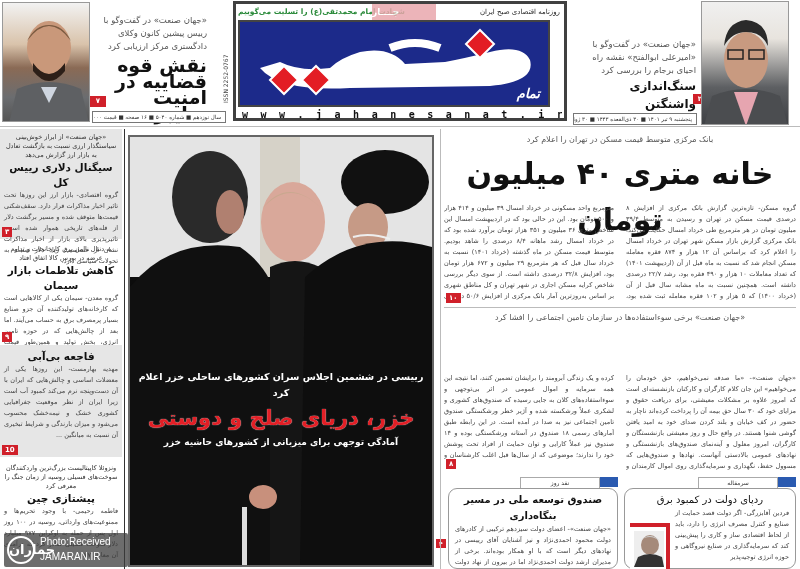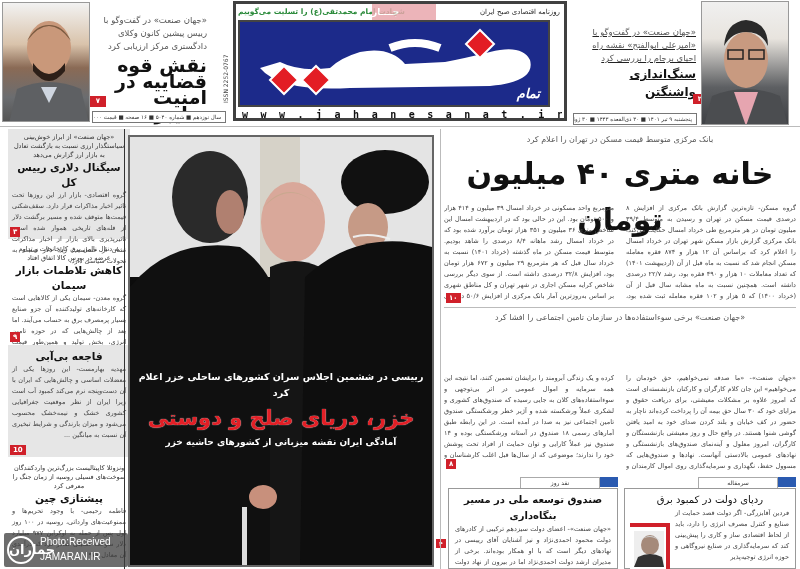--- a/index.html
+++ b/index.html
@@ -15,21 +15,21 @@
 .masthead{background:#1c2a8a;border:2px solid #444}
 .url{font-family:"DejaVu Sans Mono",monospace;font-weight:bold;font-size:11px;letter-spacing:13px;color:#111;white-space:nowrap}
 .gray-box{background:#e6e6e6}
 .left-col .kicker{font-size:6.5px;color:#333;line-height:9px}
 .left-col .title{font-size:10.5px;font-weight:bold;color:#111;line-height:15px}
 .left-col .body{font-size:6.5px;color:#444;line-height:11px;text-align:justify}
 .body-txt{font-size:6.5px;color:#444;line-height:11px;text-align:justify}
 .big-head{font-weight:900;color:#111;font-family:"DejaVu Sans",sans-serif;letter-spacing:-1px}
 .main-photo{background:linear-gradient(180deg,#e8e8e8 0%,#d6d6d6 30%,#1a1a1a 55%,#0a0a0a 100%);border:2px solid #666}
 .divider{background:#bbb}
-.box-rounded{border:1px solid #999;border-radius:0;background:#fff}
+.box-rounded{border:1px solid #999;border-radius:9px;background:#fff}
 .tab-label{background:#fff;border:1px solid #aaa;border-bottom:none;font-size:6px;color:#333;padding:1px 8px}
 .tab-blue{background:#2a5ab0;width:18px;height:10px}
 </style>
 </head>
 <body>
 
 <div class="abs photo" style="left:2px;top:2px;width:88px;height:120px;background:linear-gradient(180deg,#f2f2f2 0%,#d9c3ab 35%,#8a6a55 55%,#6b6d70 80%,#555 100%)">
   <svg width="88" height="120" viewBox="0 0 88 120">
     <ellipse cx="46" cy="45" rx="22" ry="27" fill="#c9987a"></ellipse>
     <path d="M24 38 Q46 8 68 38 Q60 22 46 22 Q32 22 24 38Z" fill="#7a5a40"></path>
@@ -59,40 +59,40 @@
       <path d="M62 58 L76 44 L90 58 L76 72Z" fill="#e31d24" stroke="#fff" stroke-width="2"></path>
       <path d="M150 26 Q175 16 200 26" fill="none" stroke="#fff" stroke-width="8"></path>
       <path d="M106 48 Q120 38 134 48" fill="none" stroke="#fff" stroke-width="6"></path>
     </svg>
     <div class="abs" style="right:8px;bottom:4px;color:#fff;font-size:13px;font-style:italic;font-weight:bold">تمام</div>
     <div class="abs" style="left:0;top:0;width:0;height:0;overflow:hidden">صنعت</div>
   </div>
   <div class="abs url" style="left:6px;top:105px;width:320px;height:13px;overflow:hidden;font-size:10px;letter-spacing:12.5px">www.jahanesanat.ir</div>
 </div>
 
-<div class="abs rtl" style="left:578px;top:26px;width:118px;text-decoration:underline;">
+<div class="abs rtl" style="left:578px;top:38px;width:118px;">
   <div class="tease-small">«جهان صنعت» در گفت‌وگو با «امیرعلی ابوالفتح» نقشه راه احیای برجام را بررسی کرد</div>
   <div class="tease-title" style="font-size:12px;line-height:18px">سنگ‌اندازی واشنگتن</div>
 </div>
 <div class="abs" style="left:693px;top:94px;width:14px;height:10px;background:#d0202a;color:#fff;font-size:7px;font-weight:bold;text-align:center;line-height:10px">۲</div>
 <div class="abs photo" style="left:701px;top:1px;width:88px;height:124px;background:linear-gradient(180deg,#f0f0f0 0%,#e8e4de 30%,#5d5f62 70%,#3f4145 100%)">
   <svg width="88" height="124" viewBox="0 0 88 124">
     <ellipse cx="44" cy="58" rx="22" ry="28" fill="#c89a80"></ellipse>
     <path d="M22 44 Q24 20 44 18 Q66 20 66 44 Q60 30 44 30 Q30 30 22 44Z" fill="#2a2a2a"></path>
     <rect x="26" y="48" width="15" height="9" fill="none" stroke="#222" stroke-width="1.5"></rect>
     <rect x="47" y="48" width="15" height="9" fill="none" stroke="#222" stroke-width="1.5"></rect>
     <path d="M2 124 L10 94 Q44 80 78 94 L86 124Z" fill="#4b4d50"></path>
     <path d="M32 90 L44 124 L56 90Z" fill="#e6a5b0"></path>
   </svg>
 </div>
 <div class="abs datebar rtl" style="left:573px;top:113px;width:124px;height:12px;font-size:5.5px;line-height:7px">پنجشنبه ۹ تیر ۱۴۰۱ ■ ۳۰ ذی‌القعده ۱۴۴۳ ■ ۳۰ ژوئن ۲۰۲۲</div>
 
 <div class="abs divider" style="left:0;top:126px;width:800px;height:1px"></div>
 
-<div class="abs left-col" style="left:8px;top:129px;width:122px;height:440px;">
+<div class="abs left-col" style="left:0;top:129px;width:122px;height:440px;">
 
   <div class="abs gray-box rtl" style="left:0;top:0;width:122px;height:110px;padding:4px 4px">
     <div class="kicker center">«جهان صنعت» از ابراز خوش‌بینی سیاستگذار ارزی نسبت به بازگشت تعادل به بازار ارز گزارش می‌دهد</div>
     <div class="title center">سیگنال دلاری رییس کل</div>
     <div class="body">گروه اقتصادی- بازار ارز این روزها تحت تاثیر اخبار مذاکرات قرار دارد. سقف‌شکنی قیمت‌ها متوقف شده و مسیر برگشت دلار از قله‌های تاریخی هموار شده است. تاثیرپذیری بالای بازار از اخبار مذاکرات نشان از حساسیت زیاد دلار نسبت به تحولات سیاسی دارد.</div>
     <span class="abs pg" style="left:2px;bottom:2px">۳</span>
   </div>
 
   <div class="abs rtl" style="left:0;top:113px;width:122px;height:100px;padding:3px 4px">
     <div class="kicker center">به دنبال ناامن برق کارخانجات و تداوم عرضه در بورس کالا اتفاق افتاد</div>
@@ -139,21 +139,21 @@
     <ellipse cx="238" cy="90" rx="20" ry="24" fill="#c69a86"></ellipse>
     <path d="M175 140 Q230 90 302 110 L302 428 L170 428Z" fill="#0e0e0e"></path>
     <path d="M223 100 Q240 95 260 102" stroke="#eee" stroke-width="2" fill="none"></path>
 
     <ellipse cx="133" cy="360" rx="14" ry="12" fill="#c8907c"></ellipse>
     <rect x="112" y="370" width="5" height="58" fill="#ddd"></rect>
   </svg>
   <div class="abs center" style="left:0;top:232px;width:302px;direction:rtl">
     <div style="color:#fff;font-size:9.5px;font-weight:bold;line-height:16px">رییسی در ششمین اجلاس سران کشورهای ساحلی خزر اعلام کرد</div>
     <div style="color:#e21f26;font-size:21px;font-weight:900;line-height:34px;text-shadow:0 0 1px #fff">خزر، دریای صلح و دوستی</div>
-    <div style="color:#fff;font-size:9px;font-weight:bold;line-height:14px">آمادگی ایران نقشه میزبانی از کشورهای حاشیه خزر</div>
+    <div style="color:#fff;font-size:9px;font-weight:bold;line-height:14px">آمادگی توجهی برای میزبانی از کشورهای حاشیه خزر</div>
   </div>
 </div>
 <span class="abs pg" style="left:436px;top:539px;font-size:6px">۴</span>
 
 <div class="abs divider" style="left:440px;top:129px;width:1px;height:440px;background:#bbb"></div>
 
 <div class="abs rtl" style="left:444px;top:133px;width:352px;height:172px">
   <div class="center" style="font-size:8px;color:#555;line-height:14px">بانک مرکزی متوسط قیمت مسکن در تهران را اعلام کرد</div>
   <div class="center big-head" style="font-size:30px;line-height:46px;margin-top:4px">خانه متری ۴۰ میلیون تومان</div>
   <div class="abs body-txt" style="right:0;top:70px;width:170px;height:100px;overflow:hidden">گروه مسکن- تازه‌ترین گزارش بانک مرکزی از افزایش ۸ درصدی قیمت مسکن در تهران و رسیدن به متوسط ۳۹/۴ میلیون تومان در هر مترمربع طی خرداد امسال حکایت می‌کند. بانک مرکزی گزارش بازار مسکن شهر تهران در خرداد امسال را اعلام کرد که براساس آن ۱۲ هزار و ۸۷۴ فقره معامله مسکن انجام شد که نسبت به ماه قبل از آن (اردیبهشت ۱۴۰۱) که تعداد معاملات ۱۰ هزار و ۴۹۰ فقره بود، رشد ۲۲/۷ درصدی داشته است. همچنین نسبت به ماه مشابه سال قبل از آن (خرداد ۱۴۰۰) که ۵ هزار و ۱۰۲ فقره معامله ثبت شده بود، رشد ۱۷۱/۹ درصدی نشان می‌دهد. متوسط قیمت هر</div>

